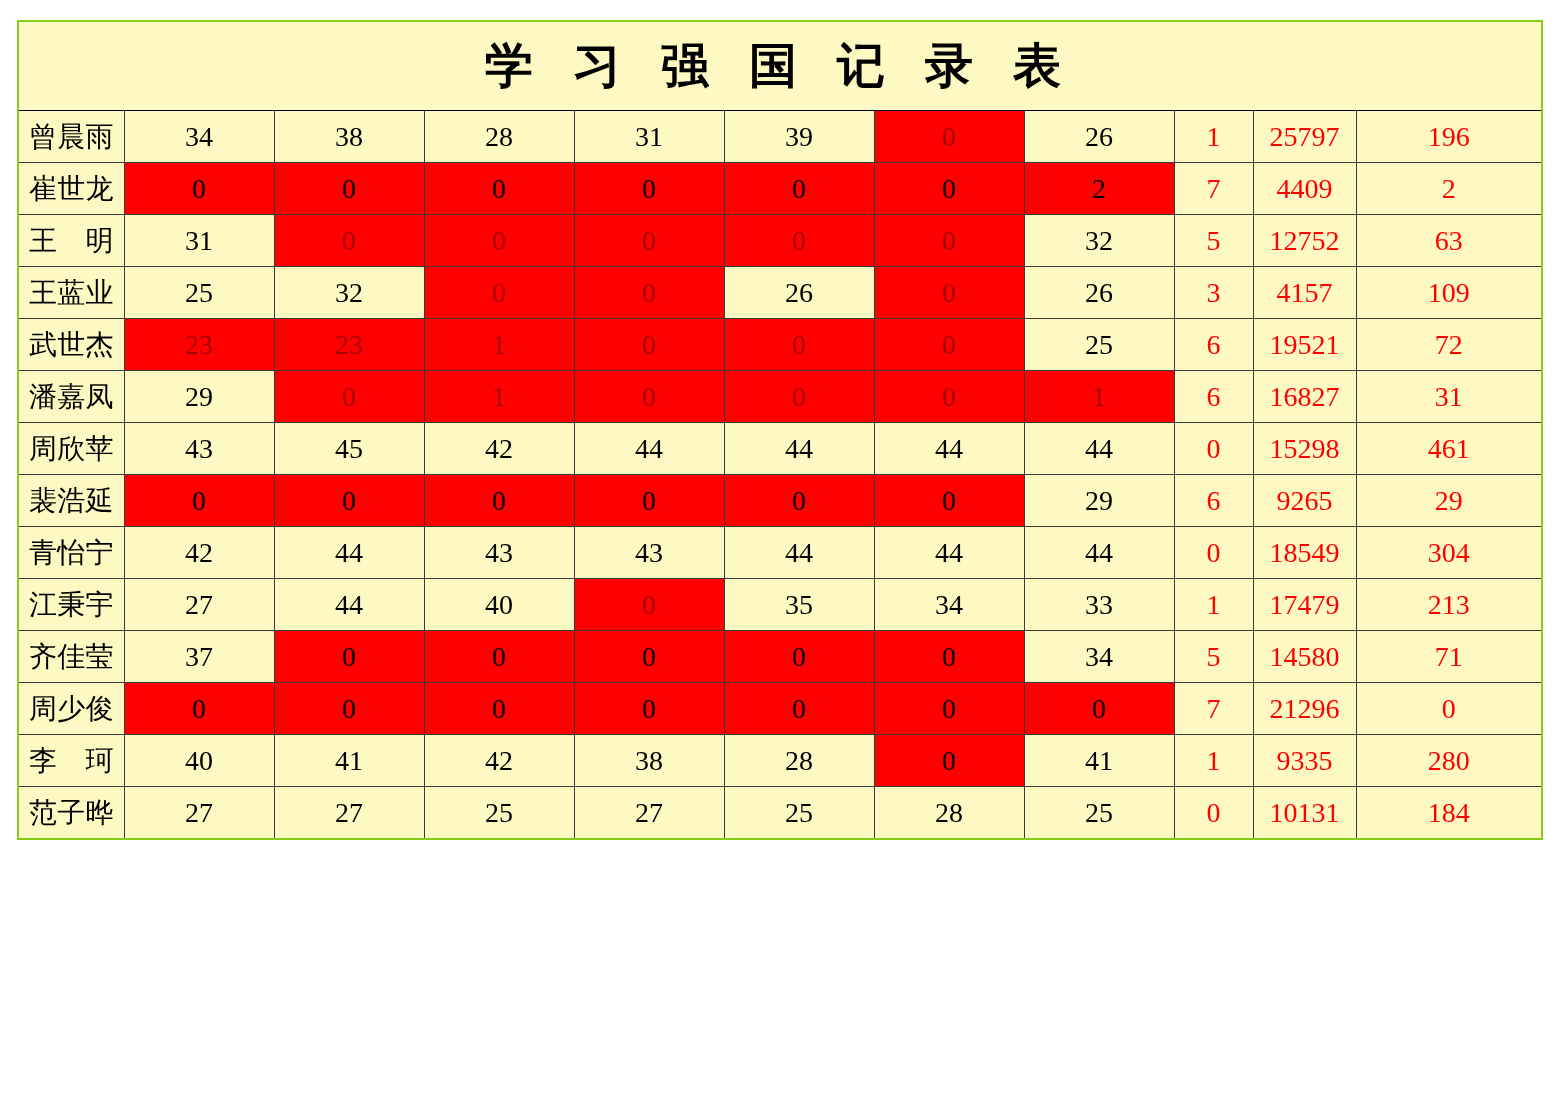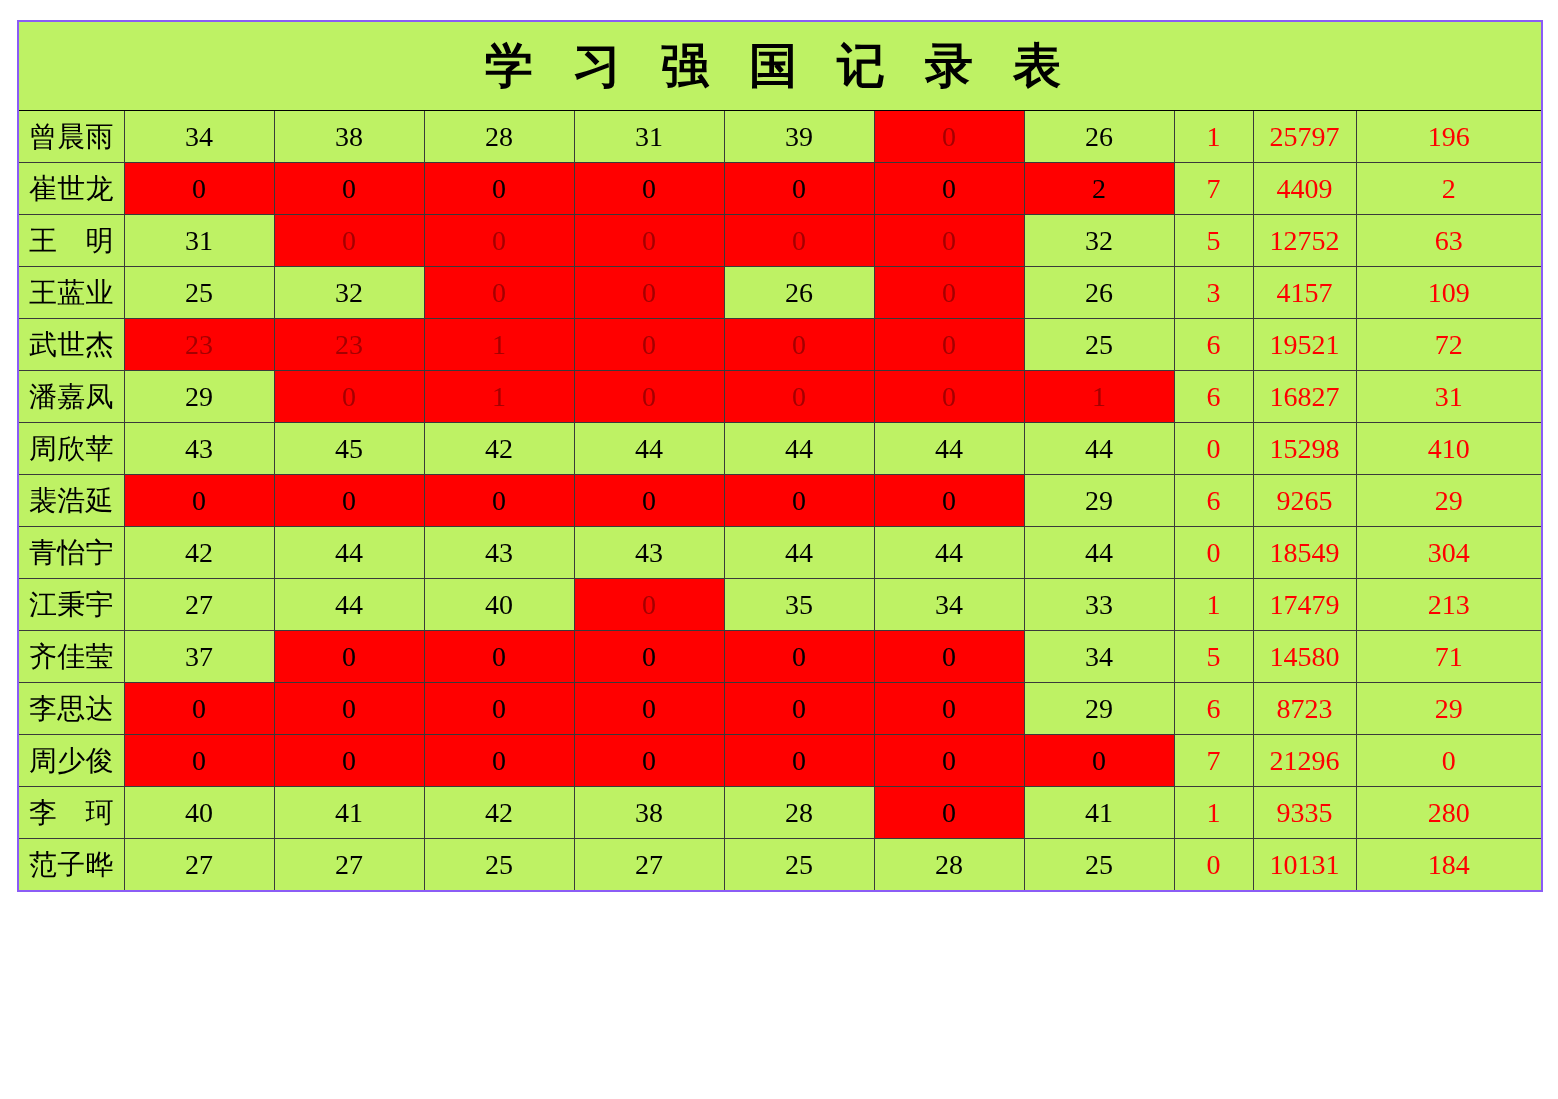--- a/index.html
+++ b/index.html
@@ -12,22 +12,22 @@
   }
   .sheet {
     position: absolute;
     left: 17px;
     top: 20px;
   }
   table {
     border-collapse: collapse;
     table-layout: fixed;
     width: 1524px;
-    border: 2px solid #8b5cf6;
-    background: #bef264;
+    border: 2px solid #84cc16;
+    background: #fef9c3;
   }
   td, th {
     border: 1px solid #3a3a3a;
     height: 51px;
     padding: 0;
     text-align: center;
     vertical-align: middle;
     font-size: 28px;
     font-weight: normal;
     color: #000;
@@ -157,21 +157,21 @@
           <td class="name">周欣苹</td>
           <td>43</td>
           <td>45</td>
           <td>42</td>
           <td>44</td>
           <td>44</td>
           <td>44</td>
           <td>44</td>
           <td class="accent">0</td>
           <td class="accent">15298</td>
-          <td class="accent">410</td>
+          <td class="accent">461</td>
         </tr>
         <tr>
           <td class="name">裴浩延</td>
           <td class="red">0</td>
           <td class="red">0</td>
           <td class="red">0</td>
           <td class="red">0</td>
           <td class="red">0</td>
           <td class="red">0</td>
           <td>29</td>
@@ -212,33 +212,20 @@
           <td class="red">0</td>
           <td class="red">0</td>
           <td class="red">0</td>
           <td class="red">0</td>
           <td>34</td>
           <td class="accent">5</td>
           <td class="accent">14580</td>
           <td class="accent">71</td>
         </tr>
         <tr>
-          <td class="name">李思达</td>
-          <td class="red">0</td>
-          <td class="red">0</td>
-          <td class="red">0</td>
-          <td class="red">0</td>
-          <td class="red">0</td>
-          <td class="red">0</td>
-          <td>29</td>
-          <td class="accent">6</td>
-          <td class="accent">8723</td>
-          <td class="accent">29</td>
-        </tr>
-        <tr>
           <td class="name">周少俊</td>
           <td class="red">0</td>
           <td class="red">0</td>
           <td class="red">0</td>
           <td class="red">0</td>
           <td class="red">0</td>
           <td class="red">0</td>
           <td class="red">0</td>
           <td class="accent">7</td>
           <td class="accent">21296</td>

